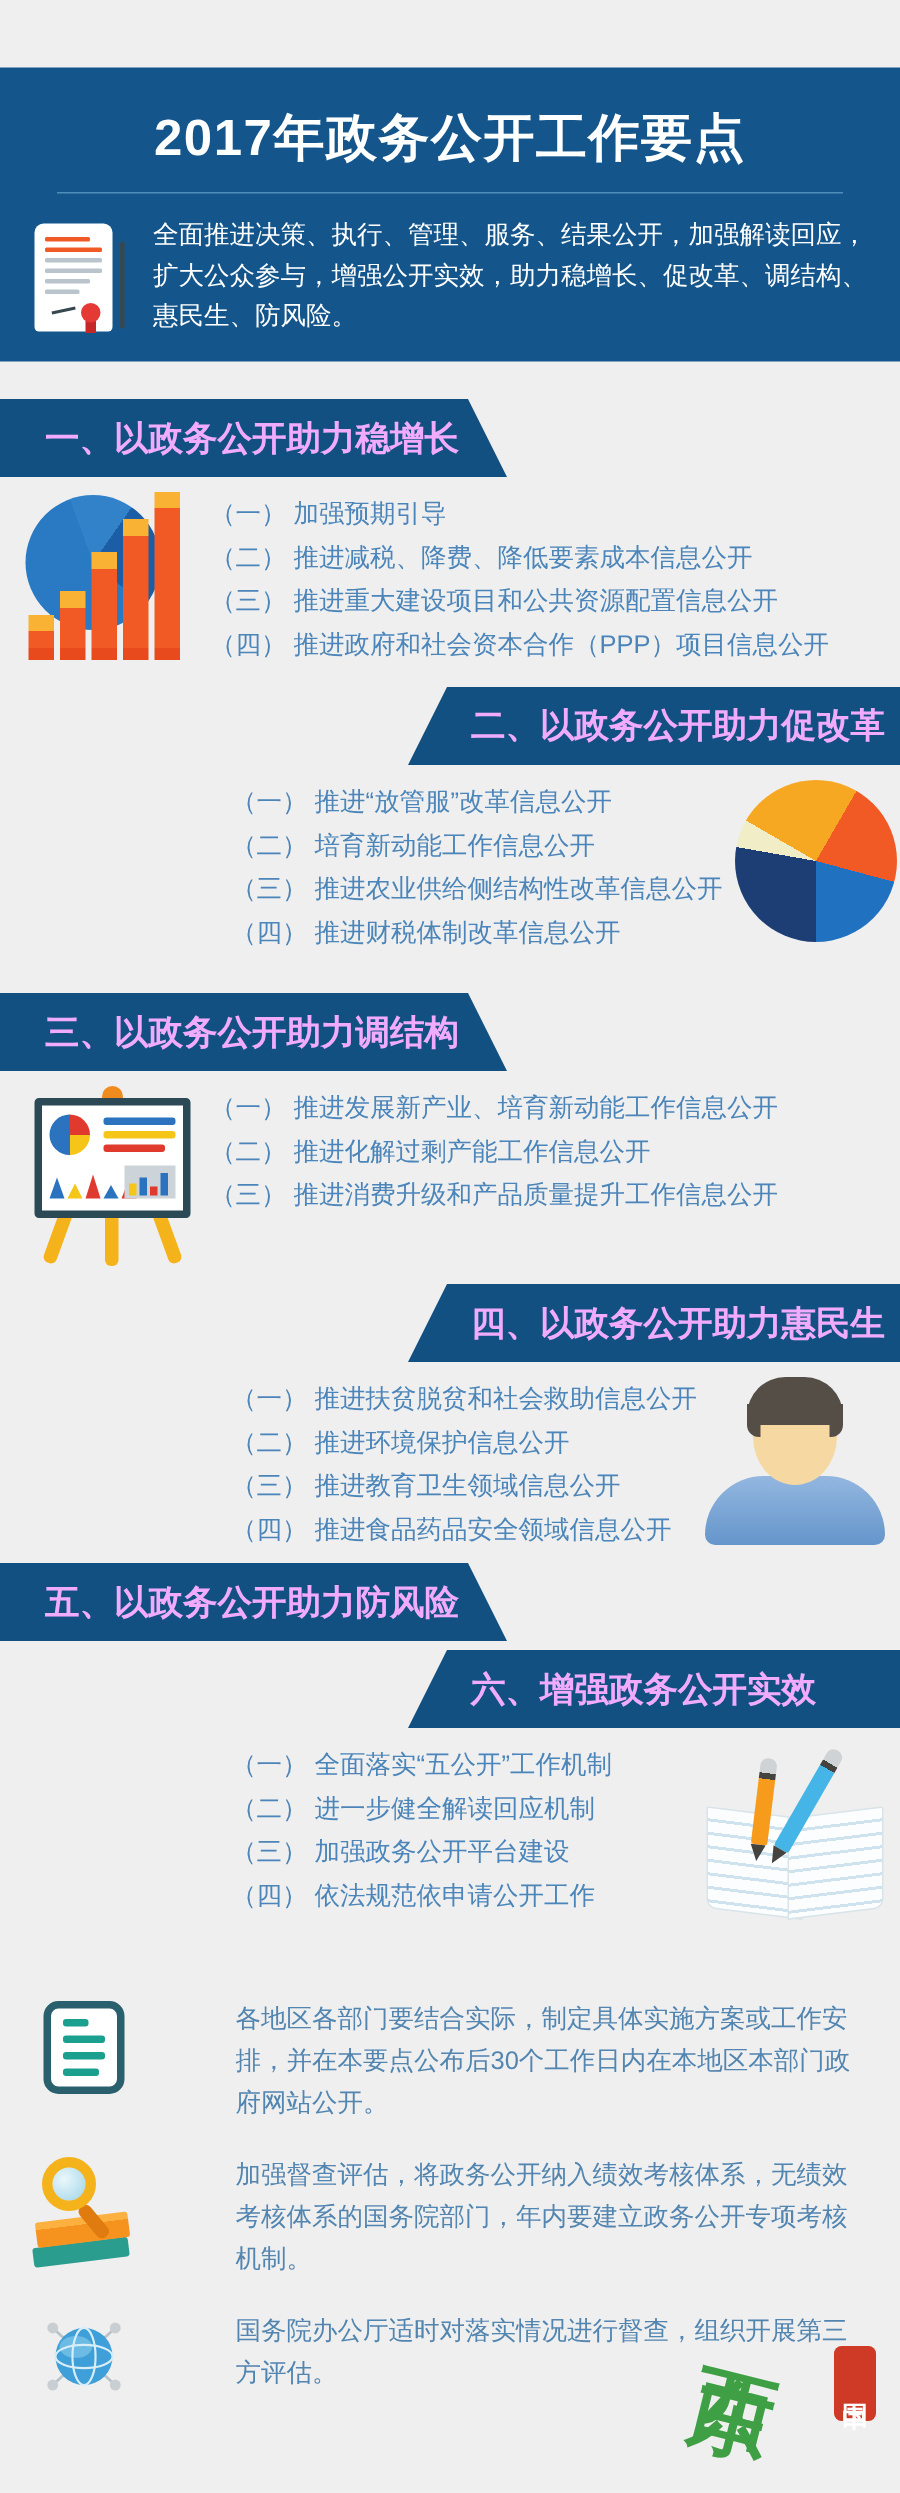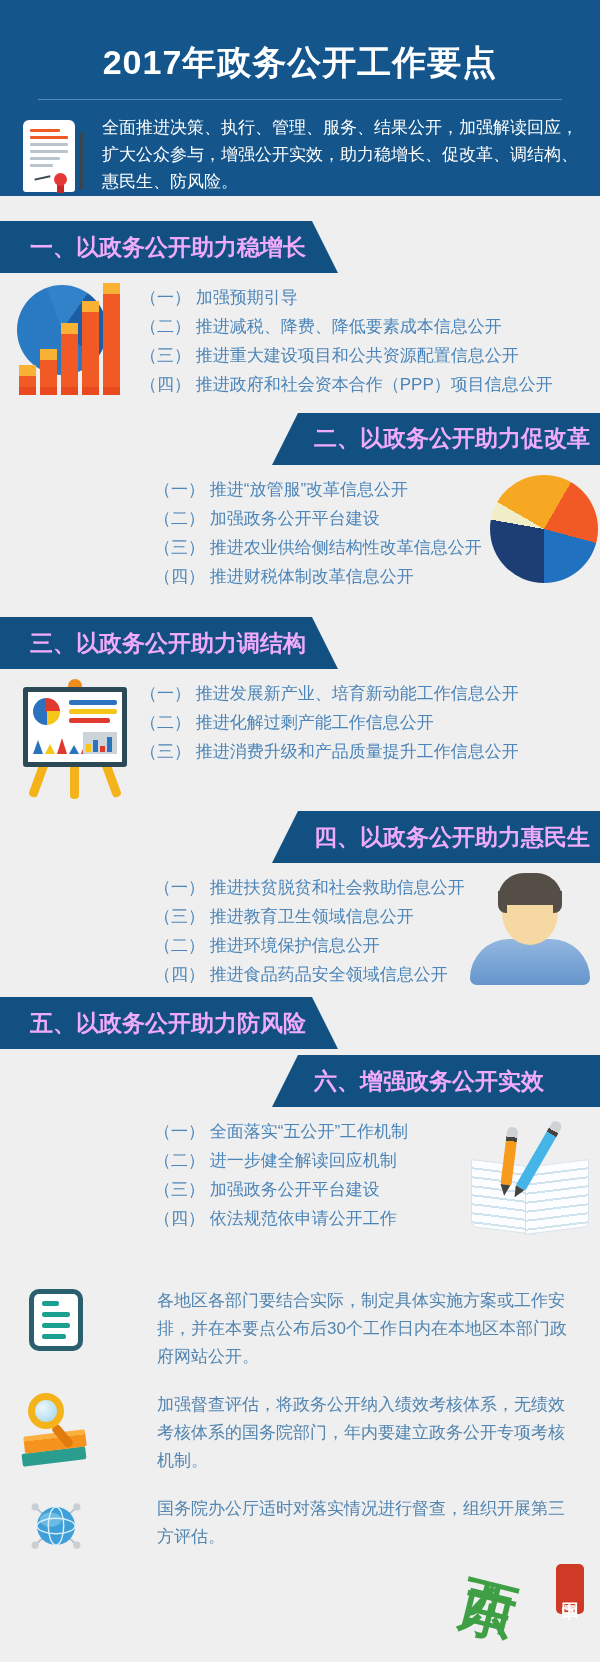--- a/index.html
+++ b/index.html
@@ -1,21 +1,21 @@
 <!DOCTYPE html>
 <html><head>
 <meta charset="utf-8">
 <style>
   * { margin:0; padding:0; box-sizing:border-box; }
   html,body { background:#d8d8d8; }
   body { font-family:"Liberation Sans", sans-serif; }
   .page { position:relative; width:600px; height:1662px; margin:0 auto; background:#efefef; overflow:hidden; }
 
   
-  .hdr { height:196px; background:#14568c; padding-top:40px; }
+  .hdr { height:196px; background:#14568c; padding-top:24px;margin-top:45px; }
   .title { color:#fff; font-size:34px; font-weight:bold; text-align:center; letter-spacing:1px; }
   .hdr-divider { width:524px; height:1px; background:#4f8cba; margin:13px auto 14px; }
   .intro { display:flex; padding:0 18px; }
   .intro-icon-slot { width:72px; flex:none; display:flex; justify-content:center; padding-top:2px; }
   .intro-text { flex:1; margin-left:12px; color:#fff; font-size:17px; line-height:27px; }
 
   
   .hdoc { position:relative; width:62px; height:78px; }
   .hdoc .sheet { position:absolute; left:0; top:4px; width:52px; height:72px; background:#fff; border-radius:6px 6px 3px 3px; padding:9px 7px 0; }
   .hdoc .pen { position:absolute; right:2px; top:16px; width:3px; height:58px; background:#37474f; border-radius:2px; }
@@ -170,21 +170,21 @@
     </div>
   </section>
 
   <section class="sec s2 align-right">
     <div class="banner right">
       <span>二、以政务公开助力促改革</span>
     </div>
     <div class="content">
       <ul class="list">
         <li>（一） 推进“放管服”改革信息公开</li>
-        <li>（二） 加强政务公开平台建设</li>
+        <li>（二） 培育新动能工作信息公开</li>
         <li>（三） 推进农业供给侧结构性改革信息公开</li>
         <li>（四） 推进财税体制改革信息公开</li>
       </ul>
       <div class="icon-right">
         <div class="pie2"></div>
       </div>
     </div>
   </section>
 
   <section class="sec s3 align-left">
@@ -231,22 +231,22 @@
     </div>
   </section>
 
   <section class="sec s4 align-right">
     <div class="banner right">
       <span>四、以政务公开助力惠民生</span>
     </div>
     <div class="content">
       <ul class="list">
         <li>（一） 推进扶贫脱贫和社会救助信息公开</li>
+        <li>（二） 推进环境保护信息公开</li>
         <li>（三） 推进教育卫生领域信息公开</li>
-        <li>（二） 推进环境保护信息公开</li>
         <li>（四） 推进食品药品安全领域信息公开</li>
       </ul>
       <div class="icon-right">
         <div class="avatar">
           <div class="neck"></div>
           <div class="body"></div>
           <div class="head"></div>
           <div class="hair"></div>
         </div>
       </div>

